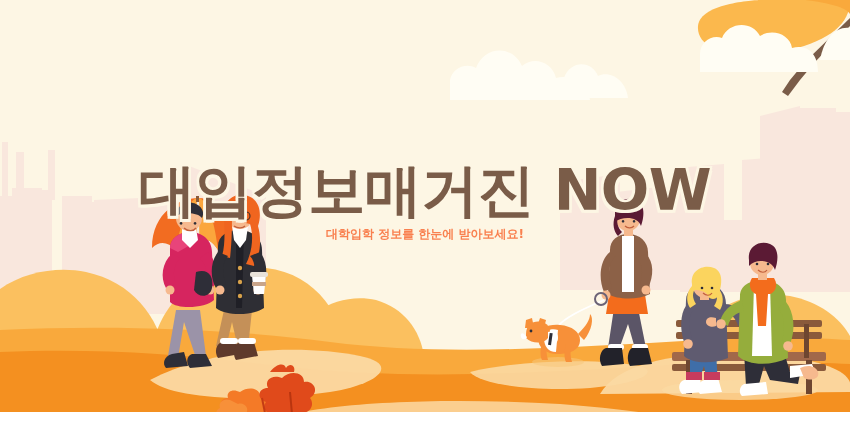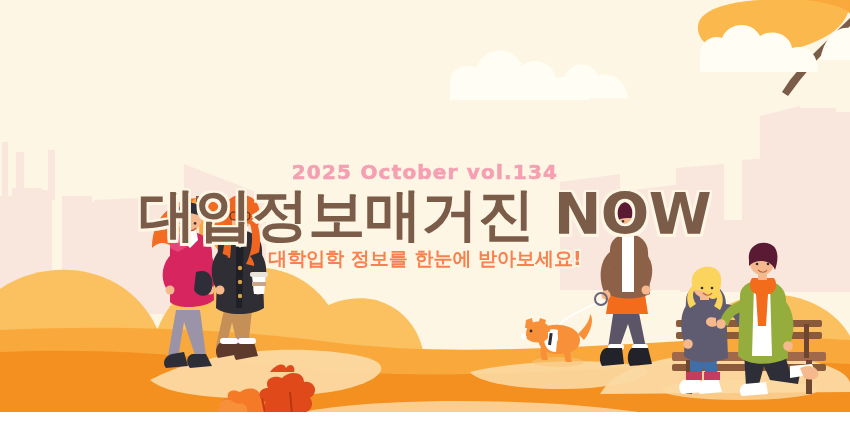--- a/index.html
+++ b/index.html
@@ -45,21 +45,21 @@
     line-height:52px;
     text-shadow:
       -2.5px -2.5px 0 #FDF6E4,  2.5px -2.5px 0 #FDF6E4,
       -2.5px  2.5px 0 #FDF6E4,  2.5px  2.5px 0 #FDF6E4,
       -2.5px 0 0 #FDF6E4, 2.5px 0 0 #FDF6E4,
        0 -2.5px 0 #FDF6E4, 0 2.5px 0 #FDF6E4;
   }
   #sub-title{
     margin-top:6px;
     font-family:"DejaVu Sans", sans-serif;
-    font-size:19px;
+    font-size:12px;
     font-weight:bold;
     color:#F9804F;
     line-height:24px;
     text-shadow:
       -1.6px -1.6px 0 #FDF6E4, 1.6px -1.6px 0 #FDF6E4,
       -1.6px  1.6px 0 #FDF6E4, 1.6px  1.6px 0 #FDF6E4,
       -1.6px 0 0 #FDF6E4, 1.6px 0 0 #FDF6E4,
        0 -1.6px 0 #FDF6E4, 0 1.6px 0 #FDF6E4;
   }
   #bottom-strip{
@@ -350,19 +350,18 @@
         <path d="M282 378 C272 374 264 380 268 388 C258 388 256 398 266 402 C260 410 270 418 280 412 C282 422 296 422 298 412 C308 416 316 406 310 398 C320 392 314 380 304 382 C304 372 290 370 282 378 Z" fill="#E04A1B"></path>
         <path d="M262 398 L266 418" stroke="#C33B14" stroke-width="2" fill="none"></path>
         <path d="M290 392 L292 414" stroke="#B9350F" stroke-width="2" fill="none"></path>
         <path d="M230 400 C224 398 218 402 220 408 C214 410 216 418 222 418 C222 426 232 428 236 422 C242 426 250 420 246 414 C250 408 244 402 238 404 Z" fill="#F79039"></path>
         <path d="M270 372 C276 364 284 362 286 368 C290 362 296 366 294 372" fill="#E04A1B"></path>
       </g>
     </svg>
   </div>
 
   <div id="text-block">
-    <div id="issue-label">2025 October vol.134</div>
     <div id="main-title">대입정보매거진 NOW</div>
     <div id="sub-title">대학입학 정보를 한눈에 받아보세요!</div>
   </div>
 
   <div id="bottom-strip"></div>
 </div>
 
 </body></html>

